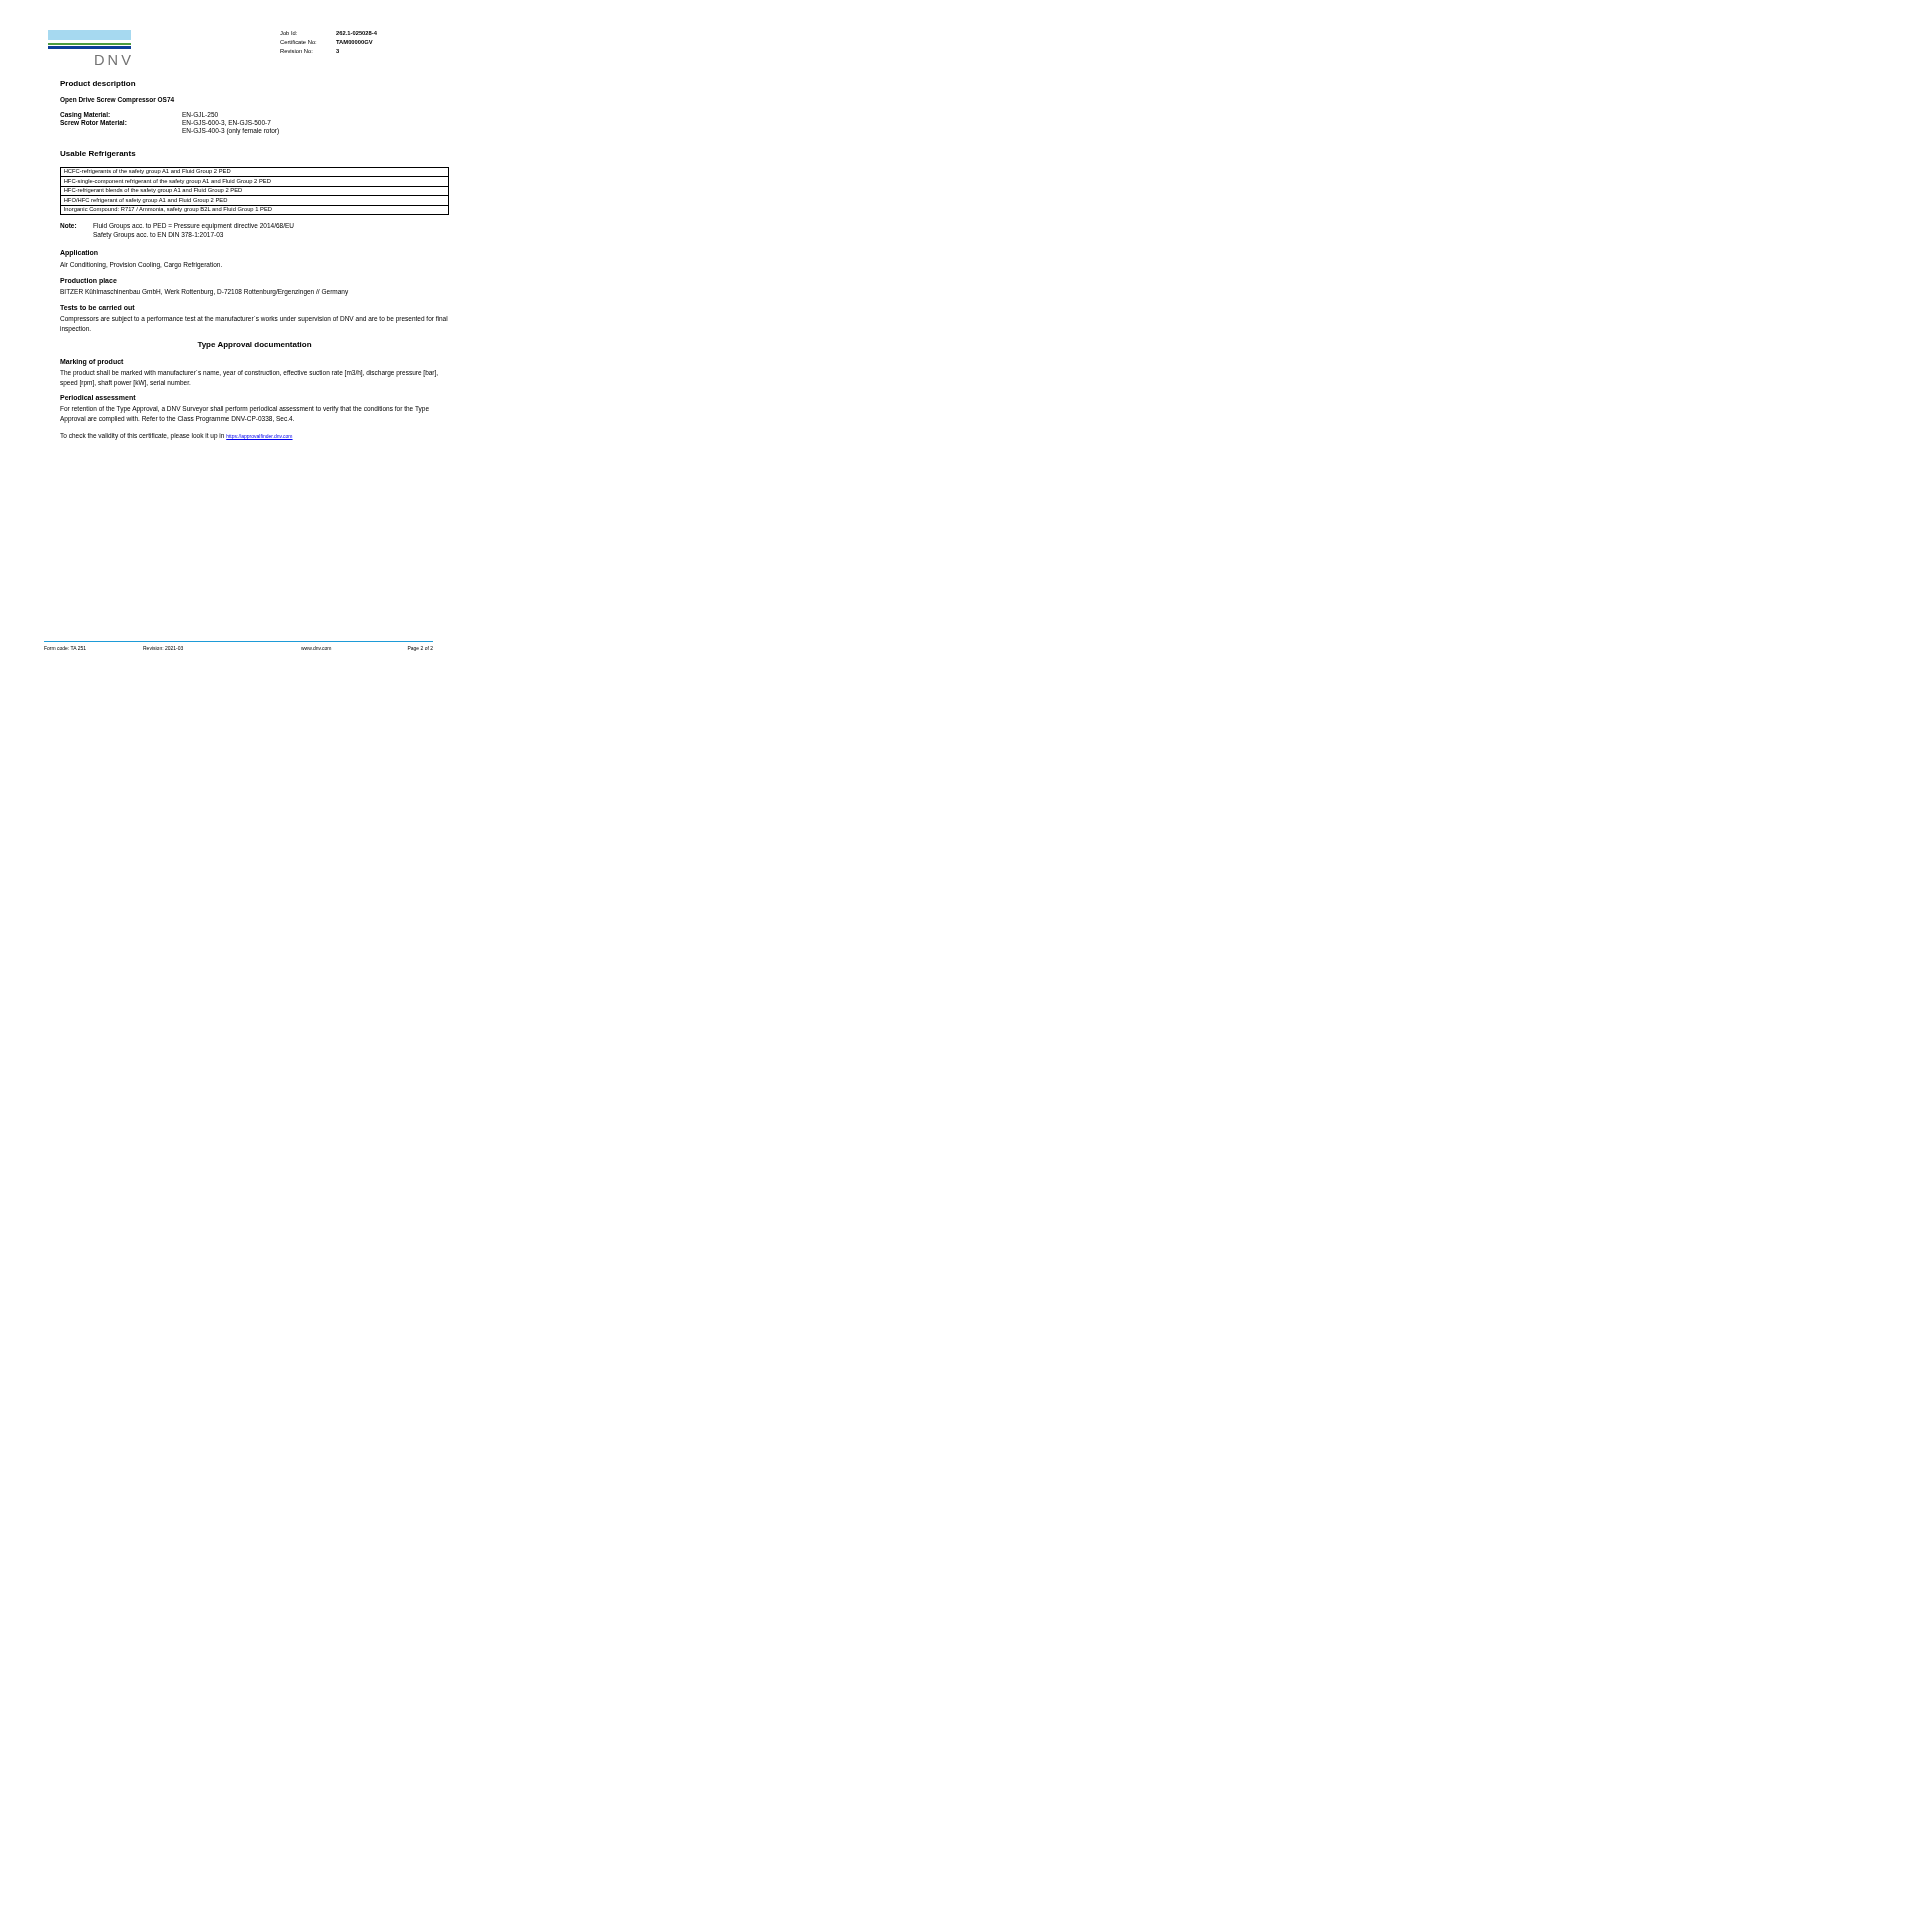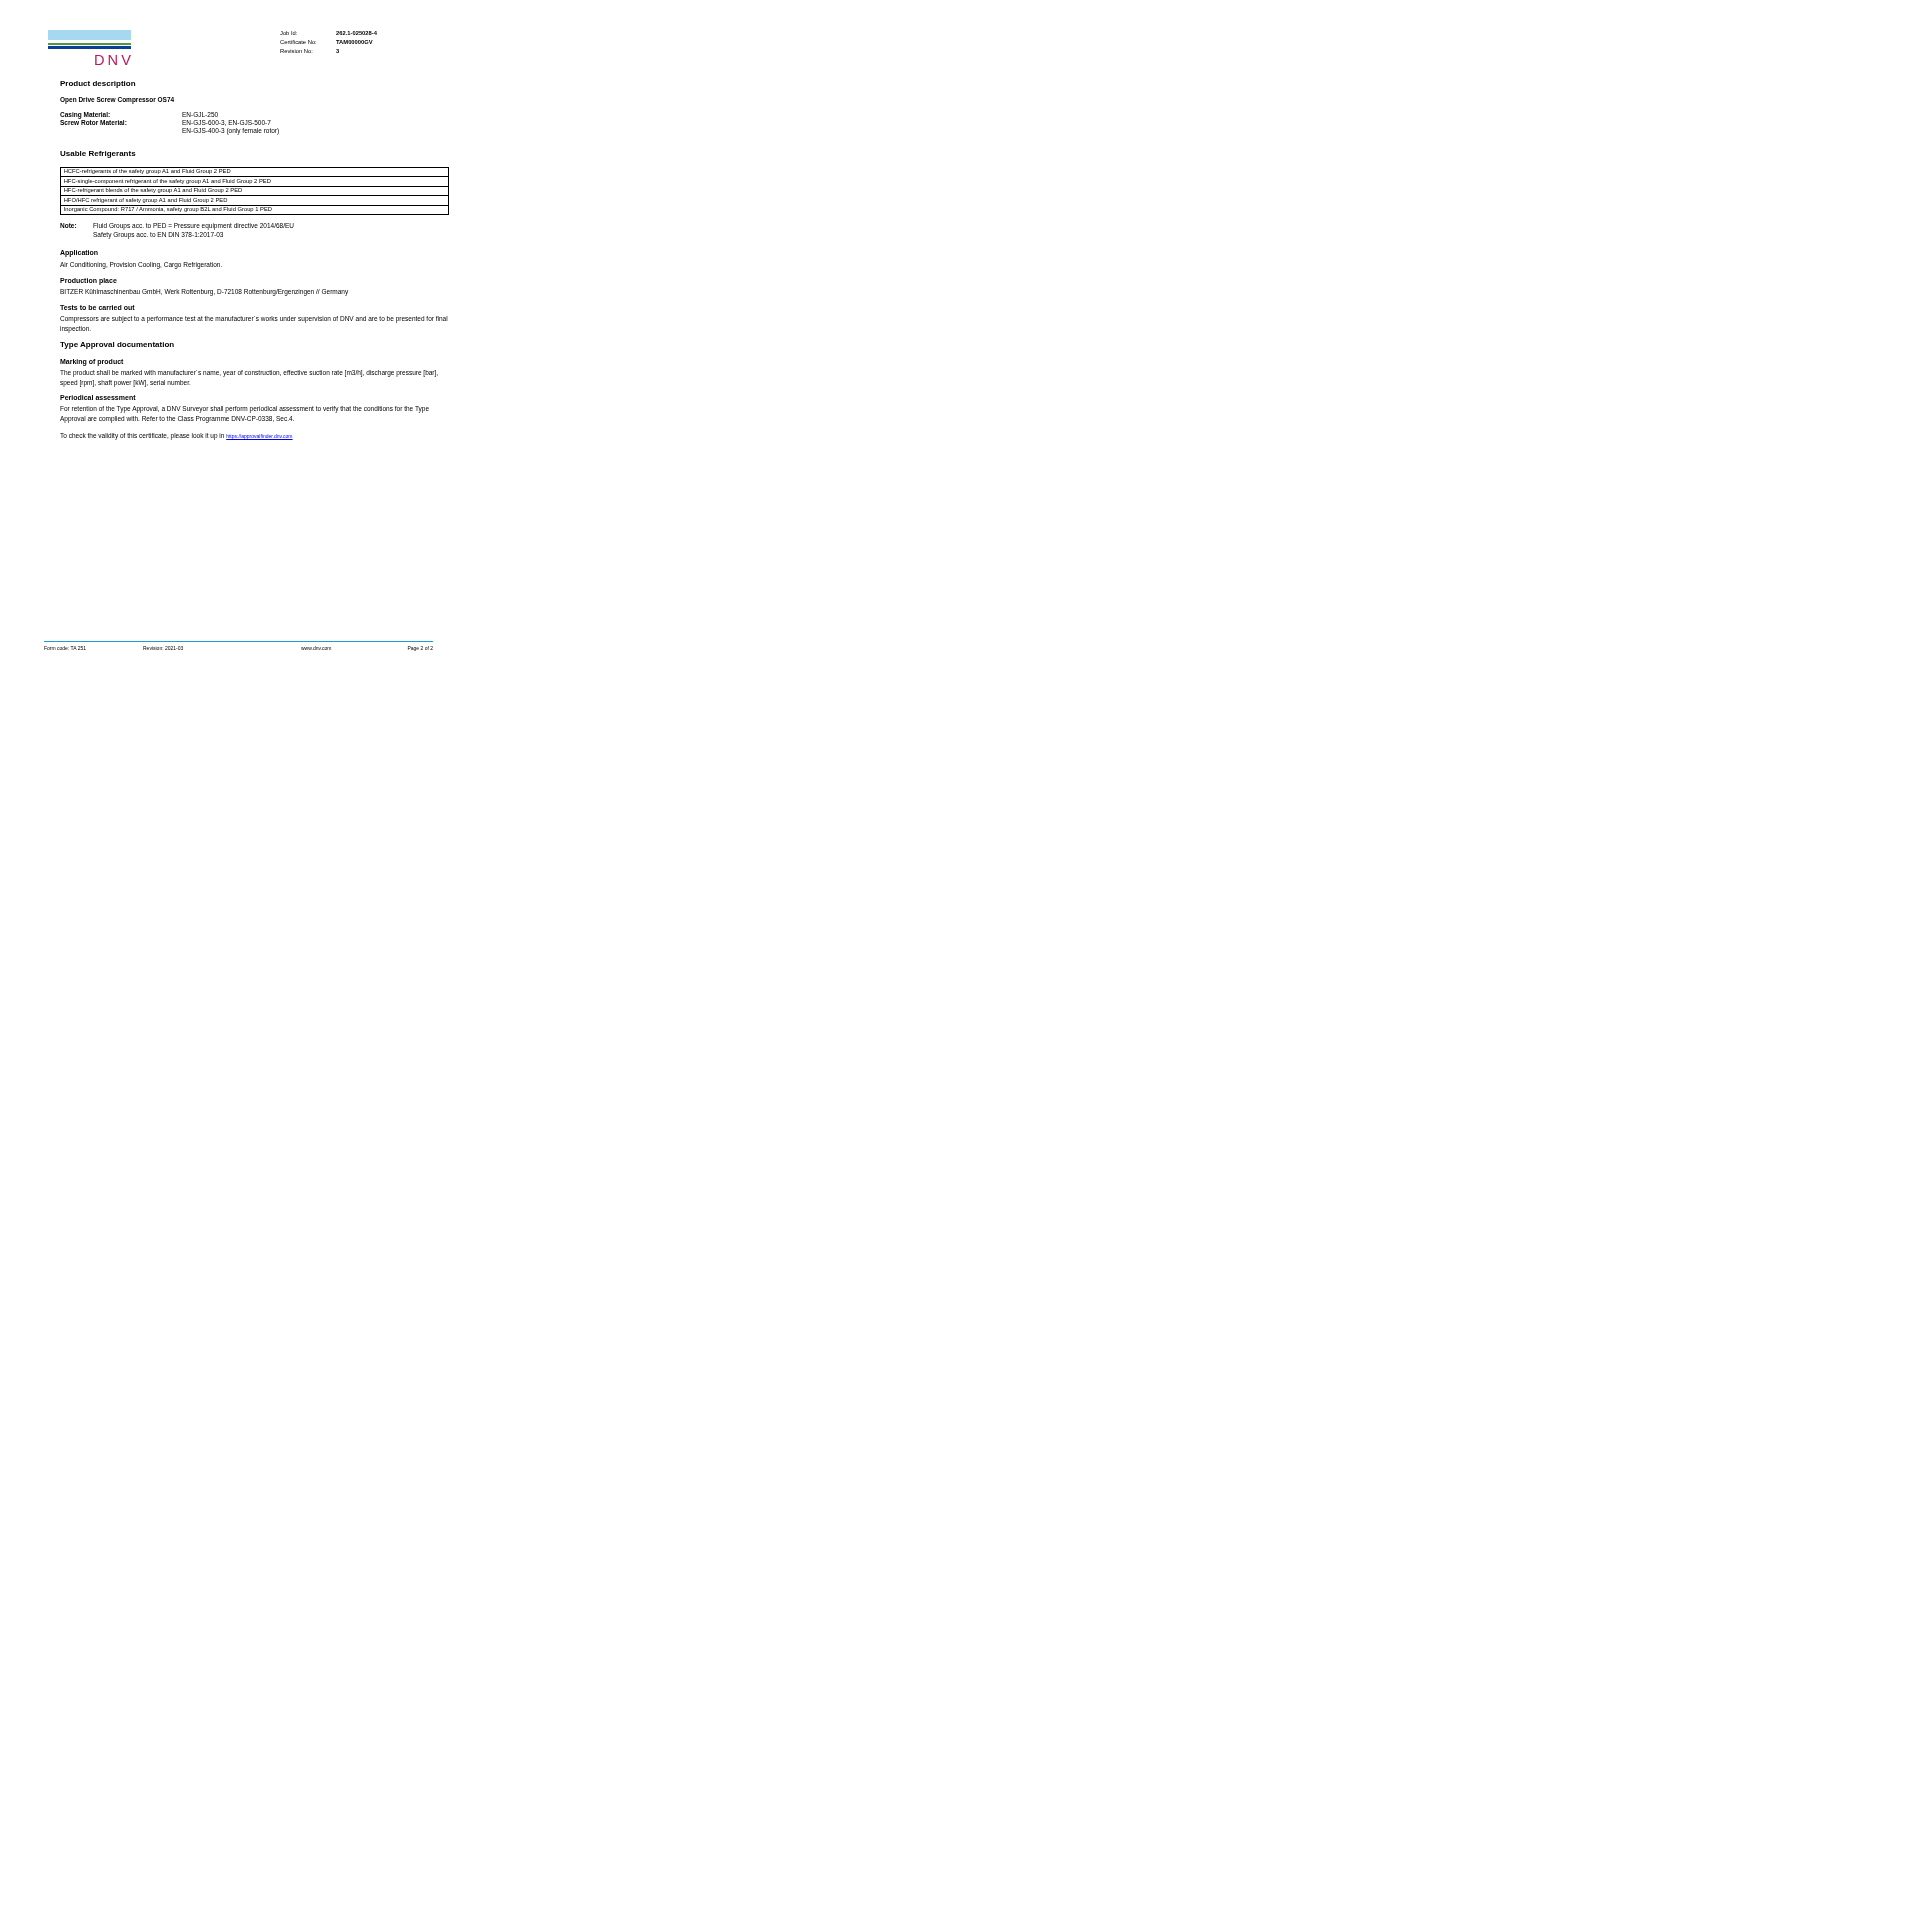--- a/index.html
+++ b/index.html
@@ -19,21 +19,21 @@
   .logo .bar-green { width: 83px; height: 1.5px;  background: #4c9c3f; margin-top: 3.5px; }
   .logo .bar-blue  { width: 83px; height: 3.1px;  background: #0b3e99; margin-top: 1.5px; }
   .logo .word {
     margin-top: 4.2px;
     text-align: right;
     font-size: 14.6px;
     line-height: 14.6px;
     font-weight: 400;
     letter-spacing: 3.1px;
     margin-right: -3.1px;
-    color: #be185d;
+    color: #737373;
   }
   
   .hdr-info { position: absolute; left: 280px; top: 29px; font-size: 5.8px; line-height: 8.9px; }
   .hdr-row { display: flex; }
   .hdr-row .lbl { width: 56px; }
   .hdr-row .val { font-weight: bold; }
   
   .content { position: absolute; left: 44px; top: 79px; width: 389px; margin-left: 16px; }
   .h1 { font-size: 8px; line-height: 9.6px; font-weight: bold; margin: 0; }
   .h2 { font-size: 7px; line-height: 8.5px; font-weight: bold; margin: 0; }
@@ -60,21 +60,21 @@
   }
   table.refrig tr:last-child td { border-bottom: none; }
   .note { margin-top: 5.8px; display: flex; font-size: 6.5px; line-height: 9.2px; }
   .note .lbl { width: 33px; font-weight: bold; flex: none; }
   .h2-application { margin-top: 9.6px; }
   .p-application { margin-top: 2.3px; }
   .h2-production { margin-top: 7px; }
   .p-production { margin-top: 2.3px; }
   .h2-tests { margin-top: 7px; }
   .p-tests { margin-top: 1.5px; }
-  .h1-tad { margin-top: 6.5px; }
+  .h1-tad { margin-top: 6.5px; text-align: center; }
   .h2-marking { margin-top: 9.2px; }
   .p-marking { margin-top: 1.5px; }
   .h2-periodical { margin-top: 6.5px; }
   .p-periodical { margin-top: 1.5px; }
   .validity { margin-top: 7.3px; font-size: 6.5px; line-height: 9.6px; }
   .validity a { font-size: 5px; color: #0000ee; text-decoration: underline; }
   
   .footer {
     position: absolute;
     left: 44px;

